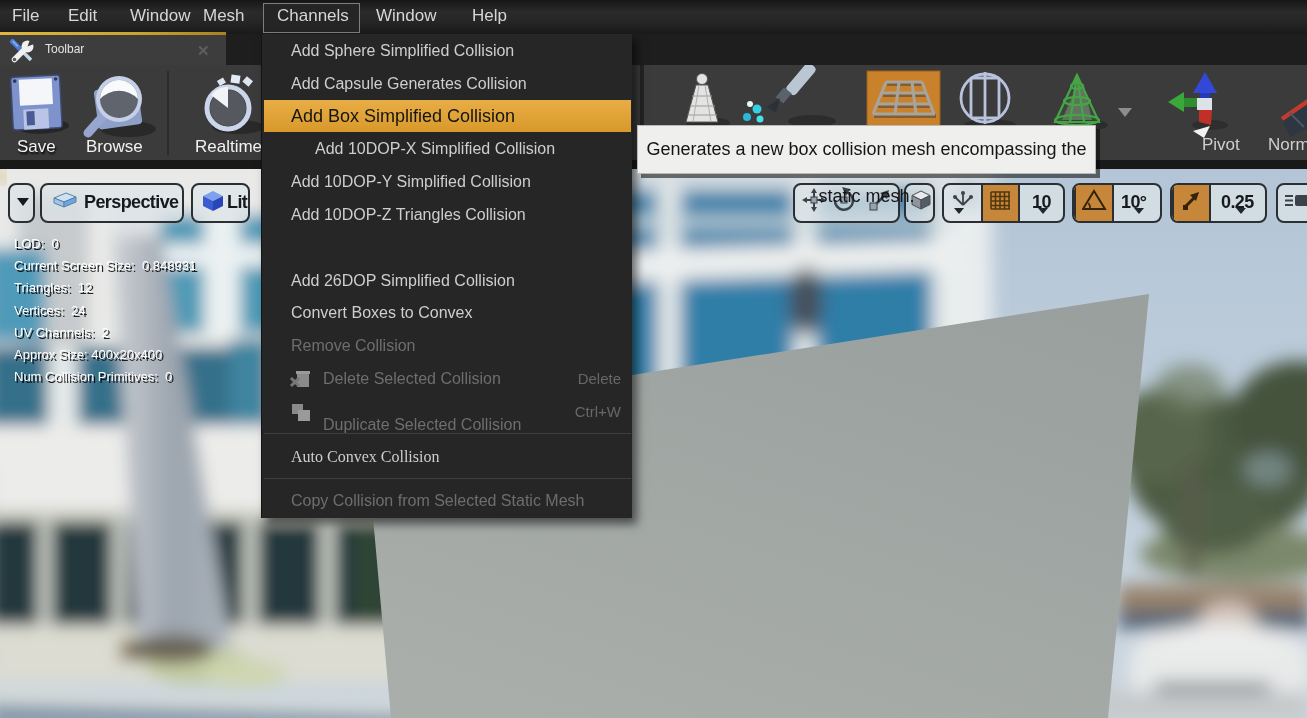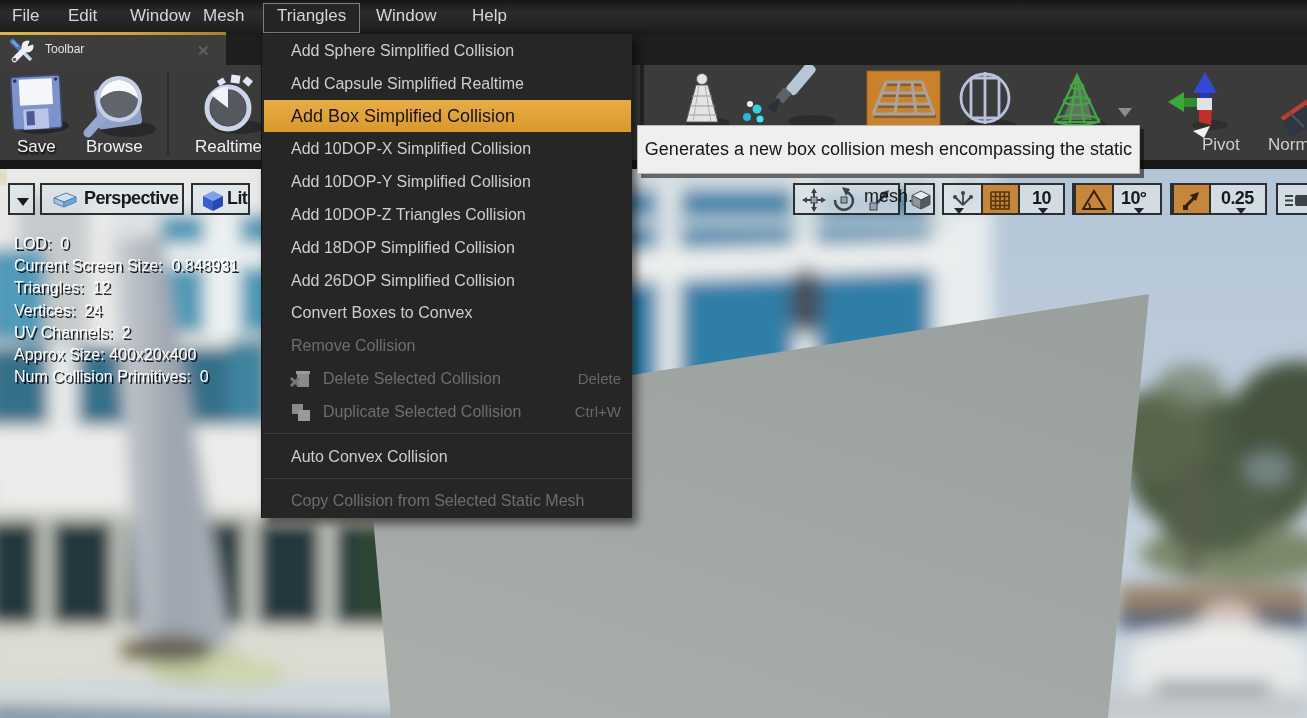--- a/index.html
+++ b/index.html
@@ -31,36 +31,36 @@
   .mi.dis{color:#6e6e6e;}
   .mi.icn{left:61px;}
   .short{position:absolute;right:11px;height:33px;line-height:33px;
     font-size:15px;color:#676767;}
   #hirow{position:absolute;left:2px;top:66px;width:367px;height:32px;
     background:linear-gradient(#e7ad45,#d9992b);}
   #hirow span{position:absolute;left:27px;top:0;height:20px;line-height:32px;
     font-size:18px;color:#141414;}
   .sep{position:absolute;left:2px;width:367px;height:1px;background:#3e3e3e;}
   
-  #tooltip{left:637px;top:125px;width:503px;height:49px;background:#efefed;
+  #tooltip{left:637px;top:125px;width:459px;height:49px;background:#efefed;
     border:1px solid #b9b9b6;box-sizing:border-box;
     box-shadow:4px 4px 0 rgba(10,10,10,0.55);
     text-align:center;line-height:47px;font-size:18px;color:#151515;}
   
-  .vbtn{position:absolute;top:183px;height:32px;border-radius:0;
+  .vbtn{position:absolute;top:183px;height:40px;border-radius:8px;
     background:rgba(222,228,232,0.72);border:2px solid #2b2f33;
     box-sizing:border-box;overflow:hidden;}
   .vtext{position:absolute;font-weight:bold;color:#16191d;font-size:18px;letter-spacing:-0.6px;
     top:50%;transform:translateY(-54%);}
   .oseg{position:absolute;top:0;bottom:0;background:#c6873b;
     border-left:2px solid #2b2f33;border-right:2px solid #2b2f33;box-sizing:border-box;}
   .tri{position:absolute;width:0;height:0;border-left:5px solid transparent;
     border-right:5px solid transparent;border-top:6.5px solid #23272c;}
   
-  #stats{left:14px;top:233px;color:#fff;font-size:16px;line-height:22.2px;
+  #stats{left:14px;top:233px;color:#fff;font-size:13px;line-height:22.2px;
     text-shadow:1.8px 2px 0 rgba(0,0,0,0.85);white-space:pre;}
 </style>
 </head>
 <body>
 <div id="root">
 
   <svg class="abs" style="left:0;top:169px" width="1307" height="549" viewBox="0 0 1307 549">
     <defs>
       <filter id="b6" x="-20%" y="-20%" width="140%" height="140%">
         <feGaussianBlur stdDeviation="8"></feGaussianBlur>
@@ -267,21 +267,21 @@
   </div>
 
   <div id="menubar" class="abs">
     <span class="mitem" style="left:12px;">File</span>
     <span class="mitem" style="left:68px;">Edit</span>
     <span class="mitem" style="left:130px;">Window</span>
     <span class="mitem" style="left:203px;">Mesh</span>
     <span class="mitem" style="left:376px;">Window</span>
     <span class="mitem" style="left:472px;">Help</span>
     <div id="colbox"></div>
-    <span class="mitem" style="left:277px;z-index:3;">Triangles</span>
+    <span class="mitem" style="left:277px;z-index:3;">Channels</span>
   </div>
 
   <div id="tabstrip" class="abs"></div>
   <div id="tab" class="abs"></div>
   <svg class="abs" style="left:8px;top:38px" width="28" height="26" viewBox="0 0 28 26">
     <line x1="4.5" y1="3.5" x2="12" y2="11" stroke="#4a78d0" stroke-width="5" stroke-linecap="round"></line>
     <line x1="4.5" y1="3" x2="10" y2="8.5" stroke="#7aa8e8" stroke-width="2"></line>
     <line x1="14" y1="13" x2="23" y2="22" stroke="#c2d8e8" stroke-width="3.5"></line>
     <line x1="6.5" y1="21.5" x2="15" y2="13" stroke="#f0f0f0" stroke-width="5.5" stroke-linecap="round"></line>
     <circle cx="19.5" cy="8.5" r="6" fill="#f0f0f0"></circle>
@@ -392,37 +392,36 @@
     <text x="562" y="85" font-size="17" fill="#cfcfcf">Pivot</text>
 
     <polygon points="642,54 668,36 670,62 650,72" fill="#2e3642"></polygon>
     <path d="M642 54 L668 36" stroke="#c23b2e" stroke-width="4.5"></path>
     <path d="M650 48 L664 62" stroke="#4a5668" stroke-width="2"></path>
     <text x="628" y="85" font-size="17" fill="#cfcfcf">Norm</text>
   </svg>
 
   <div id="menu" class="abs">
     <div class="mi" style="top:0px;">Add Sphere Simplified Collision</div>
-    <div class="mi" style="top:33px;">Add Capsule Simplified Realtime</div>
+    <div class="mi" style="top:33px;">Add Capsule Generates Collision</div>
     <div id="hirow">
         <span>Add Box Simplified Collision</span>
       </div>
-    <div class="mi" style="top:98px;">Add 10DOP-X Simplified Collision</div>
+    <div class="mi" style="top:98px;margin-left:24px;">Add 10DOP-X Simplified Collision</div>
     <div class="mi" style="top:131px;">Add 10DOP-Y Simplified Collision</div>
     <div class="mi" style="top:164px;">Add 10DOP-Z Triangles Collision</div>
-    <div class="mi" style="top:197px;">Add 18DOP Simplified Collision</div>
     <div class="mi" style="top:230px;">Add 26DOP Simplified Collision</div>
     <div class="mi" style="top:262px;">Convert Boxes to Convex</div>
     <div class="mi dis" style="top:295px;">Remove Collision</div>
     <div class="mi dis icn" style="top:328px;">Delete Selected Collision</div>
     <div class="short" style="top:328px;">Delete</div>
-    <div class="mi dis icn" style="top:361px;">Duplicate Selected Collision</div>
+    <div class="mi dis icn" style="top:374px;">Duplicate Selected Collision</div>
     <div class="short" style="top:361px;">Ctrl+W</div>
     <div class="sep" style="top:399px;"></div>
-    <div class="mi" style="top:406px;">Auto Convex Collision</div>
+    <div class="mi" style="top:406px;font-family:Liberation Serif, serif;">Auto Convex Collision</div>
     <div class="sep" style="top:444px;"></div>
     <div class="mi dis" style="top:450px;">Copy Collision from Selected Static Mesh</div>
 
     <svg class="abs" style="left:27px;top:334px" width="24" height="22">
       <rect x="8" y="6" width="12" height="13" fill="#8a8a8a"></rect>
       <rect x="7" y="3" width="14" height="3" fill="#9a9a9a"></rect>
       <path d="M2 10 L10 18 M10 10 L2 18" stroke="#777" stroke-width="3"></path>
     </svg>
     <svg class="abs" style="left:27px;top:367px" width="24" height="22">
       <rect x="3" y="3" width="11" height="10" fill="#8a8a8a"></rect>

